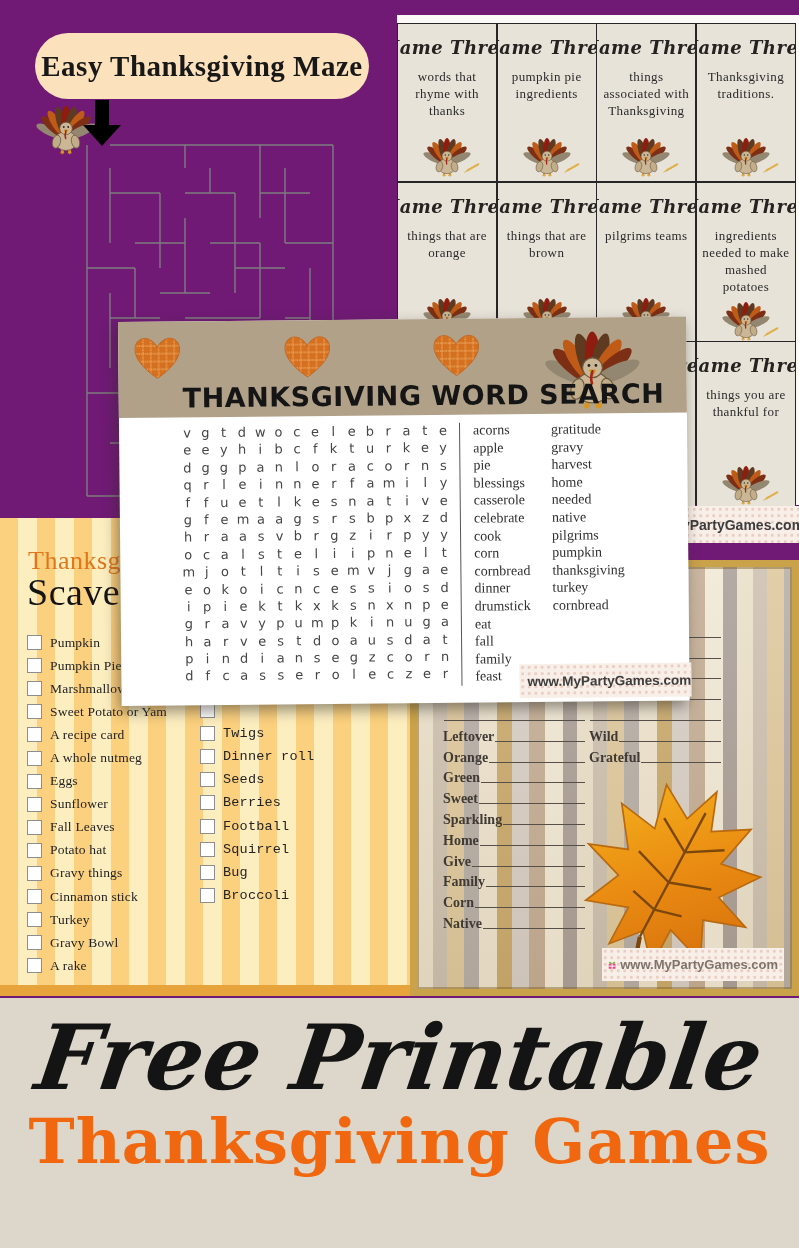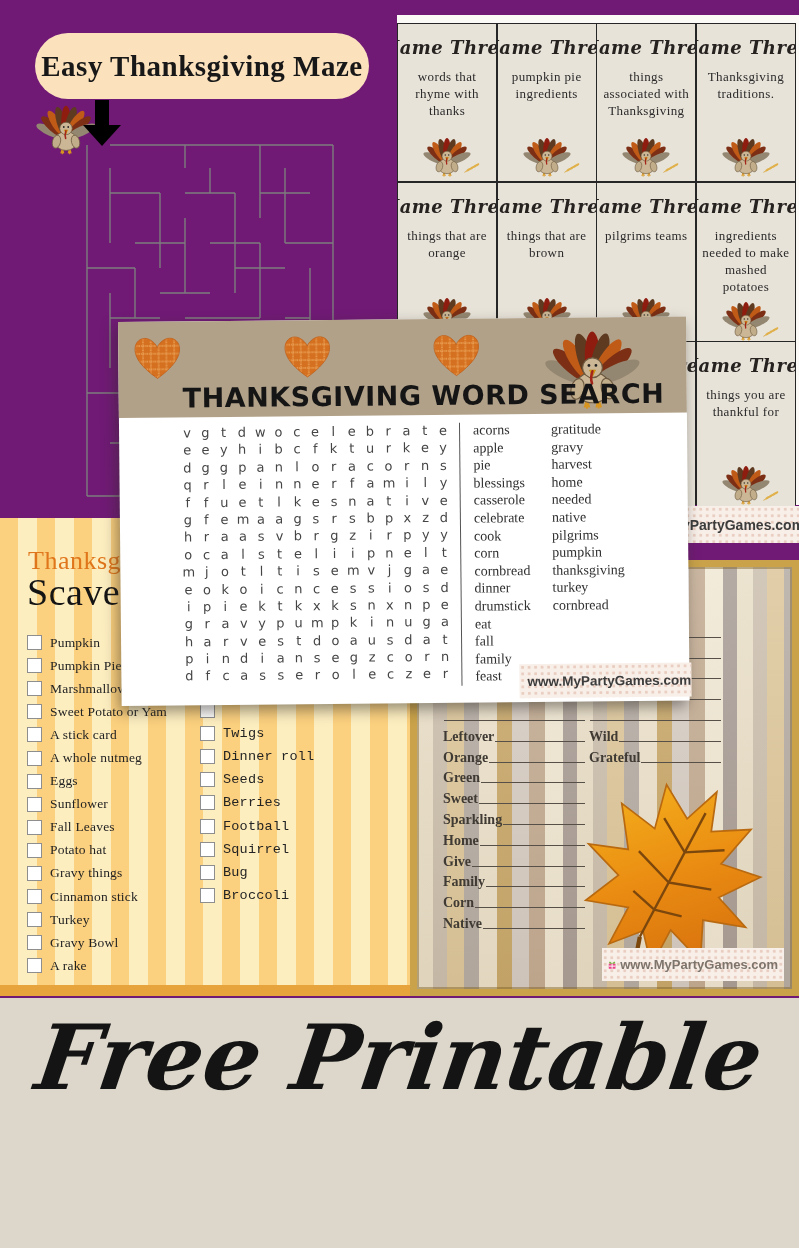--- a/index.html
+++ b/index.html
@@ -286,21 +286,21 @@
         <div class="sc-item">
           <span class="sc-box"></span>
           <span class="sc-label">Marshmallow</span>
         </div>
         <div class="sc-item">
           <span class="sc-box"></span>
           <span class="sc-label">Sweet Potato or Yam</span>
         </div>
         <div class="sc-item">
           <span class="sc-box"></span>
-          <span class="sc-label">A stick card</span>
+          <span class="sc-label">A recipe card</span>
         </div>
         <div class="sc-item">
           <span class="sc-box"></span>
           <span class="sc-label">A whole nutmeg</span>
         </div>
         <div class="sc-item">
           <span class="sc-box"></span>
           <span class="sc-label">Eggs</span>
         </div>
         <div class="sc-item">
@@ -788,15 +788,16 @@
     <div class="ws-wm wm">
       <svg width="20" height="22" viewBox="0 0 22 24">
           <use href="#gift"></use>
         </svg>
       <span class="wm-text">www.MyPartyGames.com</span>
     </div>
   </section>
 
   <footer class="footer">
     <div class="f1">Free Printable</div>
+    <div class="f2">Thanksgiving Games</div>
   </footer>
 
 </div>
 
 </body></html>

